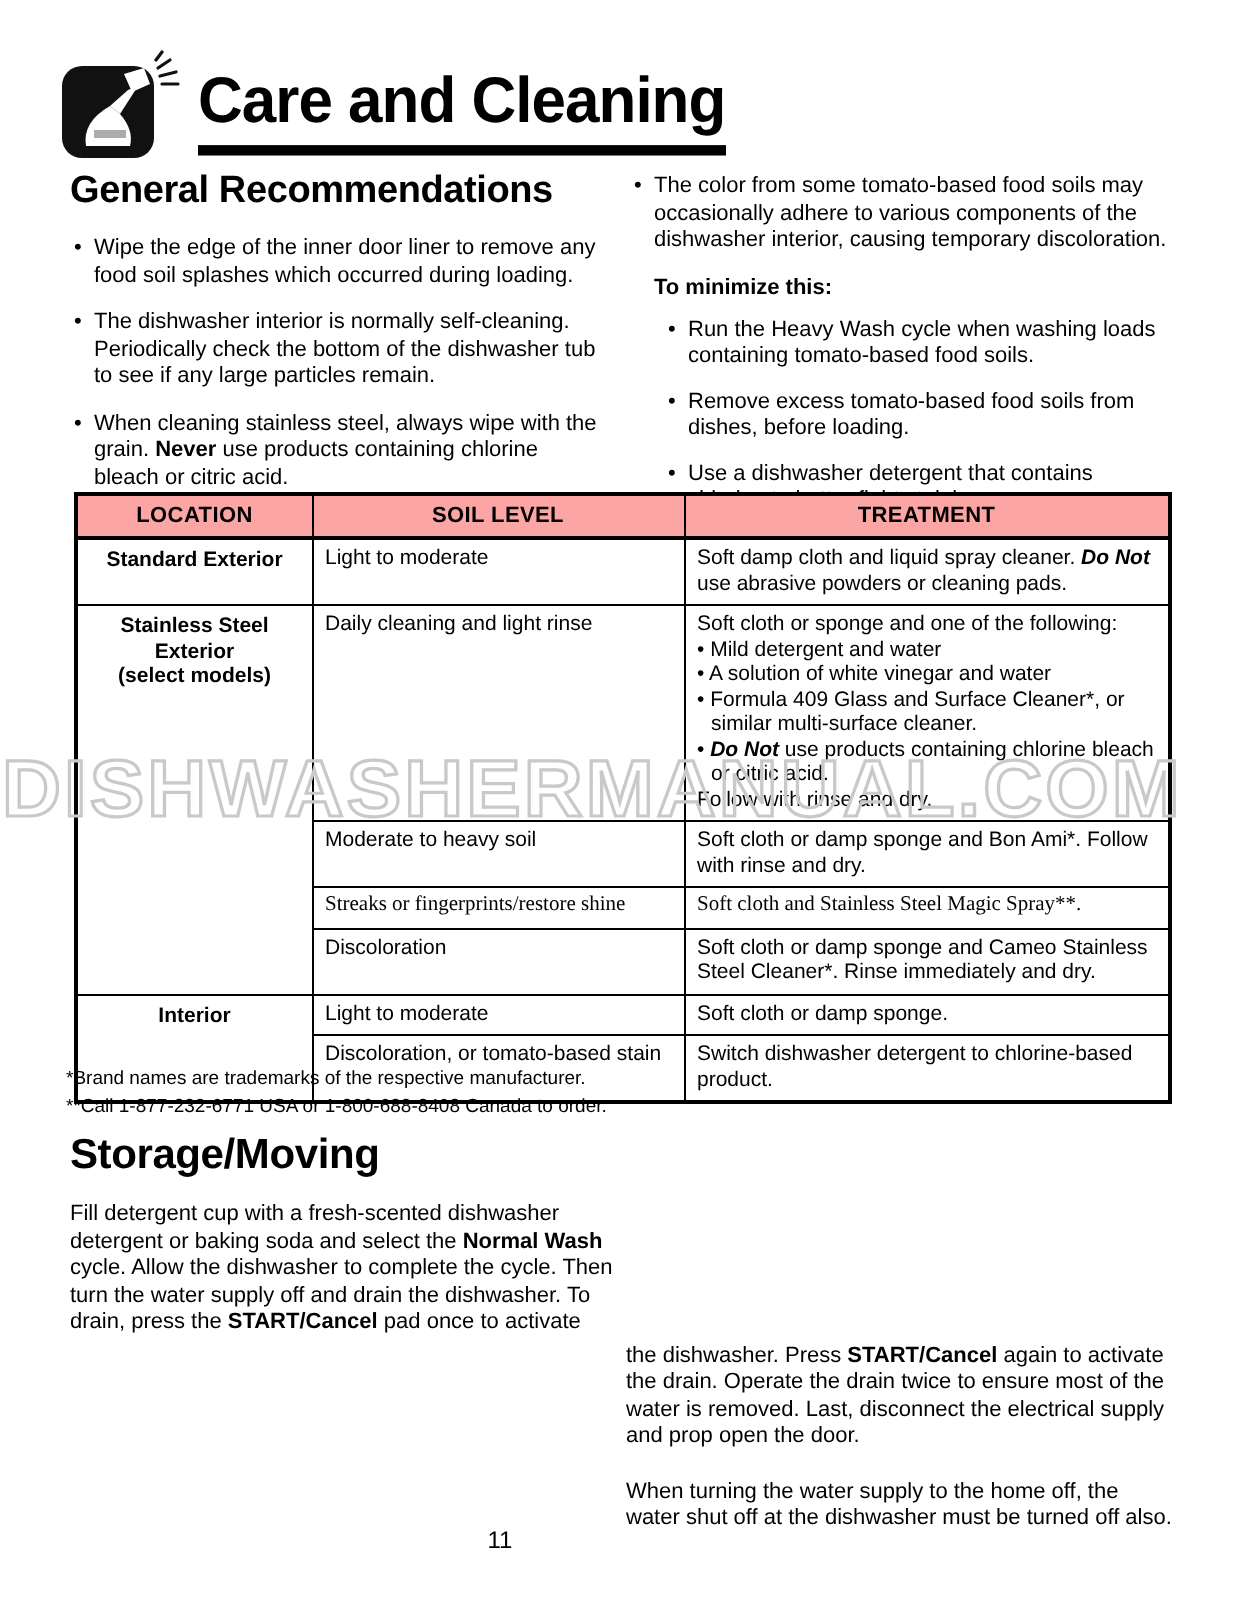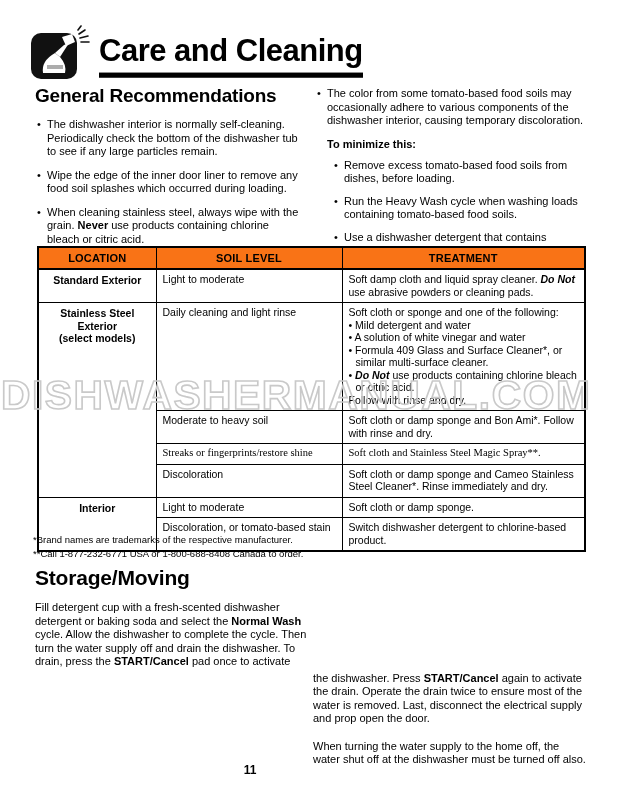--- a/index.html
+++ b/index.html
@@ -33,21 +33,21 @@
   .bullet { position:relative; padding-left:12px; margin-bottom:10px; font-size:11px; line-height:13.5px; }
   .bullet::before { content:"\2022"; position:absolute; left:2px; }
   .minimize-head { font-weight:bold; font-size:11px; margin:2px 0 9px 12px; }
   .sub-bullets { margin-left:17px; }
   .sub-bullets .bullet { margin-bottom:9px; }
 
   
   .care-table { position:absolute; top:246px; left:37px; border-collapse:collapse; width:547px;
                 border:2px solid #000; table-layout:fixed; }
   .care-table th {
-    background:#f97316; border:1px solid #000; border-bottom:2px solid #000;
+    background:#fca5a5; border:1px solid #000; border-bottom:2px solid #000;
     font-size:11px; padding:4px 2px; letter-spacing:0.2px;
   }
   .care-table td {
     border:1px solid #000; font-size:10.5px; line-height:12.5px;
     padding:3px 6px 4px 6px; vertical-align:top;
   }
   .care-table td.loc { text-align:center; font-weight:bold; padding-top:4px; }
   .hang { padding-left:7px; text-indent:-7px; }
 
   
@@ -64,21 +64,21 @@
   .watermark {
     position:absolute; top:373px; left:1px; width:620px; z-index:6;
     font-size:40px; font-weight:bold; letter-spacing:1.5px; white-space:nowrap;
     color:rgba(255,255,255,0); -webkit-text-stroke:1.6px #c9c9c9;
     transform:scaleX(1.02); transform-origin:left center;
     pointer-events:none;
   }
 
   
   .page-number { position:absolute; top:763px; left:0; width:500px; text-align:center;
-                 font-size:12px; font-weight:bold; }
+                 font-size:12px; font-weight:normal; }
 </style>
 </head>
 <body>
 
 <div class="page">
 
   <div class="header">
     <span class="logo">
       <svg viewBox="0 0 64 62" width="64" height="62" xmlns="http://www.w3.org/2000/svg">
 
@@ -100,30 +100,30 @@
       </svg>
     </span>
     <div class="title-block">
       <span class="doc-title">Care and Cleaning</span>
     </div>
   </div>
 
   <div class="general">
     <div class="gen-left">
       <h2 class="section">General Recommendations</h2>
+      <div class="bullet"><span>Wipe the edge of the inner door liner to remove any food soil splashes which occurred during loading.</span></div>
       <div class="bullet"><span>The dishwasher interior is normally self-cleaning. Periodically check the bottom of the dishwasher tub to see if any large particles remain.</span></div>
-      <div class="bullet"><span>Wipe the edge of the inner door liner to remove any food soil splashes which occurred during loading.</span></div>
       <div class="bullet"><span>When cleaning stainless steel, always wipe with the grain.  </span><span style="font-weight: bold;">Never</span><span> use products containing chlorine bleach or citric acid.</span></div>
     </div>
     <div class="gen-right">
       <div class="bullet"><span>The color from some tomato-based food soils may occasionally adhere to various components of the dishwasher interior, causing temporary discoloration.</span></div>
       <div class="minimize-head">To minimize this:</div>
       <div class="sub-bullets">
+        <div class="bullet">Run the Heavy Wash cycle when washing loads containing tomato-based food soils.</div>
         <div class="bullet">Remove excess tomato-based food soils from dishes, before loading.</div>
-        <div class="bullet">Run the Heavy Wash cycle when washing loads containing tomato-based food soils.</div>
         <div class="bullet">Use a dishwasher detergent that contains chlorine to better fight staining.</div>
       </div>
     </div>
   </div>
 
   <table class="care-table">
     <colgroup>
       <col style="width:118px">
         <col style="width:186px">
         <col style="width:243px">

